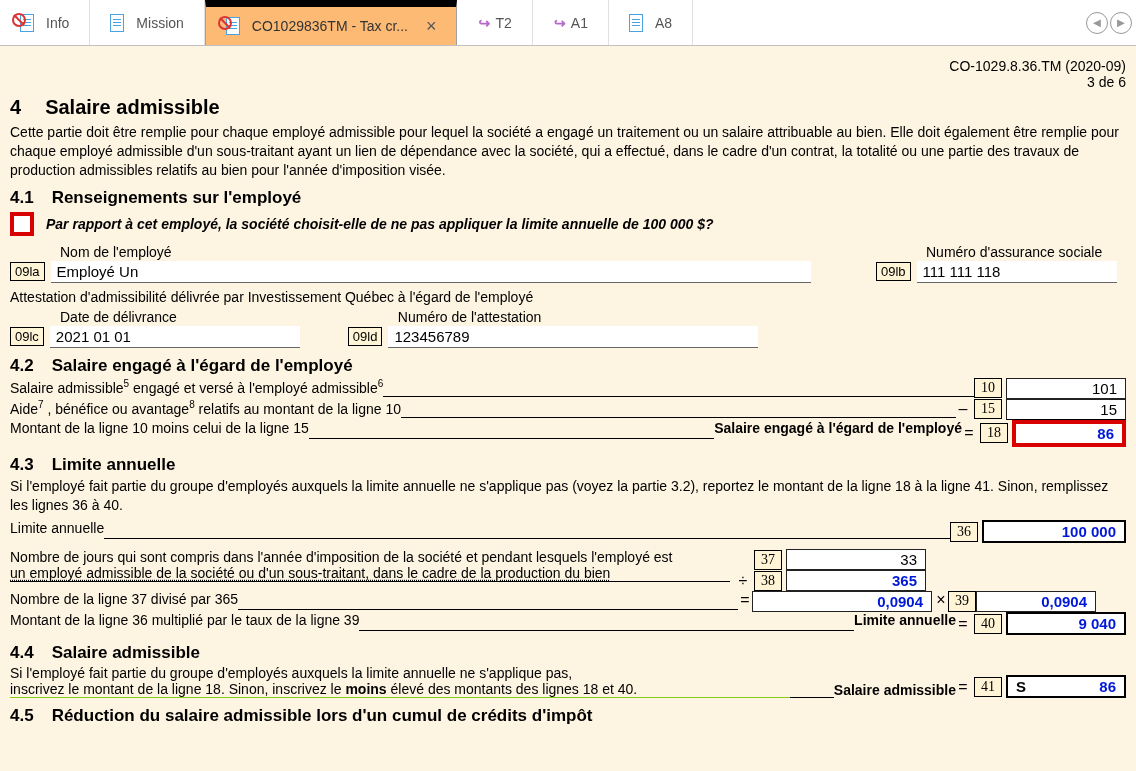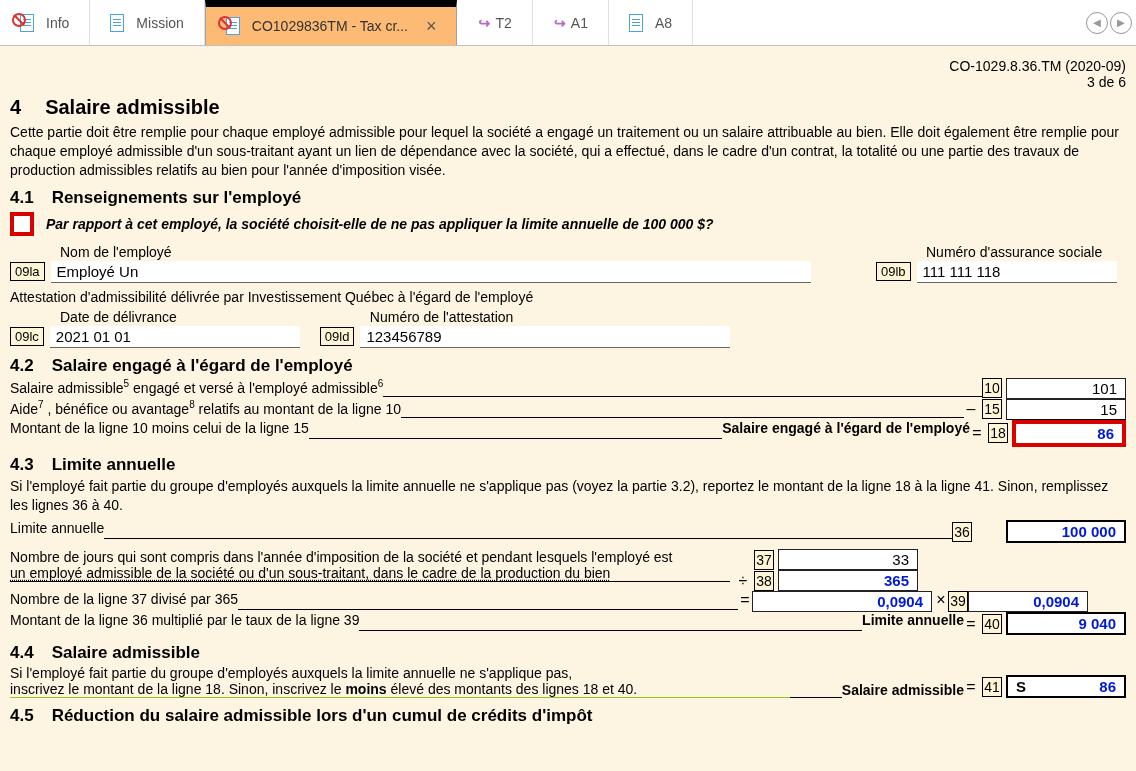--- a/index.html
+++ b/index.html
@@ -74,21 +74,21 @@
   .chkrow { display:flex; align-items:center; gap:12px; margin:4px 0 8px 0;}
   .chkbox { width:24px; height:24px; border:4px solid #d90000; background:#fff; }
   .fieldgroup { display:flex; flex-direction:column; }
   .fieldgroup .lbl { font-size: 14px; margin-bottom:1px; margin-left:50px;}
   .inline-field { display:flex; align-items:center; gap:6px; }
   .codebox { border:1px solid #000; background:#fff4d6; padding:1px 4px; font-size:13px; }
   .txtinput { border:none; border-bottom:1px solid #666; background:#fff; padding:2px 6px; font-size:15px; height:22px; }
   .attest { margin-top:6px; }
   .linerow { display:flex; align-items:stretch; width:100%; }
   .lineright { display:flex; align-items:center; gap:4px; }
-  .numbox { border:1.5px solid #000; background:#fff4d6; width:20px; text-align:center; font-size:14px; padding:1px 0;}
+  .numbox { border:1.5px solid #000; background:#fff4d6; width:28px; text-align:center; font-size:14px; padding:1px 0;font-family:Liberation Serif, serif;}
   .valbox { border:1px solid #222; background:#fff; text-align:right; padding:1px 8px; font-size:15px; }
   .valbox.blue { color:#0018d8; font-weight:bold; }
   .valbox.bold { font-weight:bold; }
   .valbox.red { border:4px solid #d90000; }
   .thick { border:2.5px solid #000; }
   .op { width:14px; text-align:center; font-size:16px; }
   .underlinefill { border-bottom:1px solid #000; flex:1; height:19px; }
   .spacer { flex:1; }
   .dottedname { text-decoration: underline dotted; }
   .rightnote { font-weight:bold; }
@@ -172,21 +172,21 @@
       <span style="margin-bottom:1px; margin-left:50px;">Numéro d'assurance sociale</span>
       <div class="inline-field">
         <span class="codebox">09lb</span>
         <input class="txtinput" style="width: 200px;" value="111 111 118">
       </div>
     </div>
   </div>
 
   <div class="attest">Attestation d'admissibilité délivrée par Investissement Québec à l'égard de l'employé</div>
 
-  <div style="display:flex; gap:20px; margin-top:4px;">
+  <div style="display:flex; gap:48px; margin-top:4px;">
     <div class="fieldgroup">
       <span class="lbl">Date de délivrance</span>
       <div class="inline-field">
         <span class="codebox">09lc</span>
         <input class="txtinput" style="width: 250px;" value="2021 01 01">
       </div>
     </div>
     <div class="fieldgroup">
       <span style="margin-bottom:1px; margin-left:50px;">Numéro de l'attestation</span>
       <div class="inline-field">
@@ -233,21 +233,21 @@
     <span>4.3</span>
     <span>Limite annuelle</span>
   </div>
   <div class="para">Si l'employé fait partie du groupe d'employés auxquels la limite annuelle ne s'applique pas (voyez la partie 3.2), reportez le montant de la ligne 18 à la ligne 41. Sinon, remplissez les lignes 36 à 40.</div>
 
   <div class="linerow" style="margin-top:6px;">
     <div>Limite annuelle</div>
     <div class="underlinefill"></div>
     <div class="lineright">
       <span class="numbox">36</span>
-      <span class="valbox thick blue bold" style="width:120px;margin-left:30px;">100 000</span>
+      <span class="valbox thick blue bold" style="width:144px;">100 000</span>
     </div>
   </div>
 
   <div class="linerow" style="margin-top:6px;">
     <div style="flex:0 0 720px;">
       <div>Nombre de jours qui sont compris dans l'année d'imposition de la société et pendant lesquels l'employé est</div>
       <div style="border-bottom:1px solid #000;"><span class="dottedname">un employé admissible de la société ou d'un sous-traitant, dans le cadre de la production du bien</span></div>
     </div>
     <div style="display:flex; flex-direction:column; margin-left:6px;">
       <div class="lineright" style="justify-content:flex-end;">

